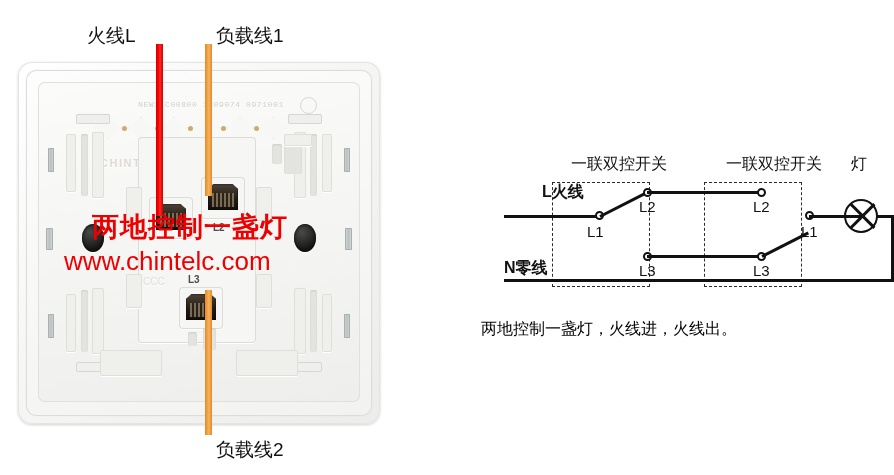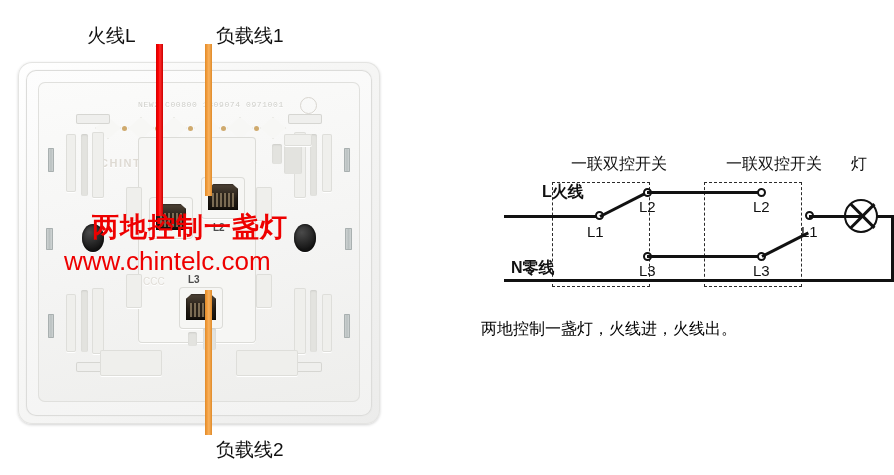--- a/index.html
+++ b/index.html
@@ -197,21 +197,21 @@
 <div id="schematic">
 
   <div class="stitle" style="left:95px;top:14px;">一联双控开关</div>
   <div class="stitle" style="left:250px;top:14px;">一联双控开关</div>
   <div class="stitle" style="left:375px;top:14px;">灯</div>
 
   <div class="dbox" style="left:76px;top:42px;width:98px;height:105px;"></div>
   <div class="dbox" style="left:228px;top:42px;width:98px;height:105px;"></div>
 
   <div class="slab" style="left:28px;top:42px;font-size:16px;margin-left:38px;">L火线</div>
-  <div class="slab" style="left:28px;top:118px;font-size:16px;margin-left:7px;">N零线</div>
+  <div class="slab" style="left:28px;top:118px;font-size:16px;">N零线</div>
 
   <div class="sline sline-h" style="left:28px;top:75px;width:95px;"></div>
 
   <div class="node" style="left:119px;top:71px;"></div>
   <div class="diag" style="left:124px;top:75px;width:52px;transform:rotate(-27deg);"></div>
   <div class="node" style="left:167px;top:48px;"></div>
   <div class="node" style="left:167px;top:112px;"></div>
   <div class="sterm" style="left:111px;top:83px;">L1</div>
   <div class="sterm" style="left:163px;top:58px;">L2</div>
   <div class="sterm" style="left:163px;top:122px;">L3</div>

